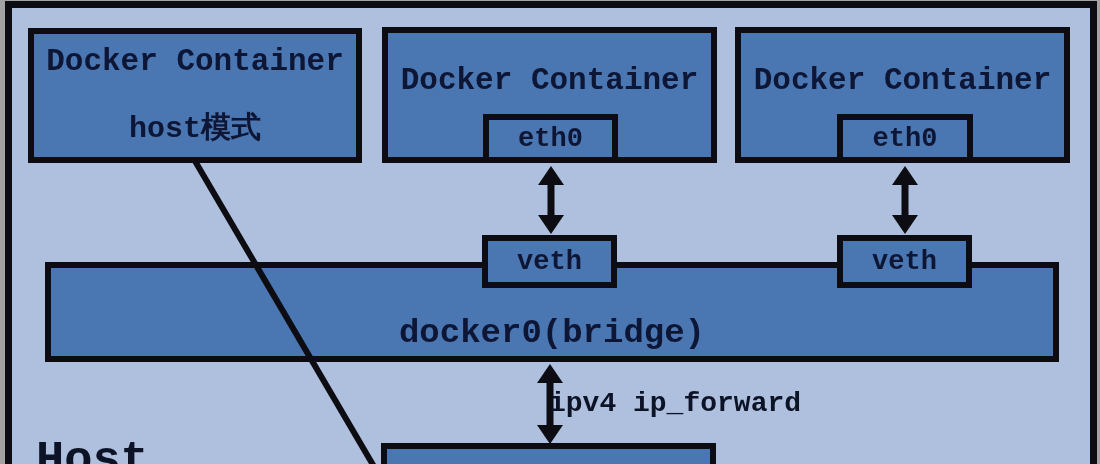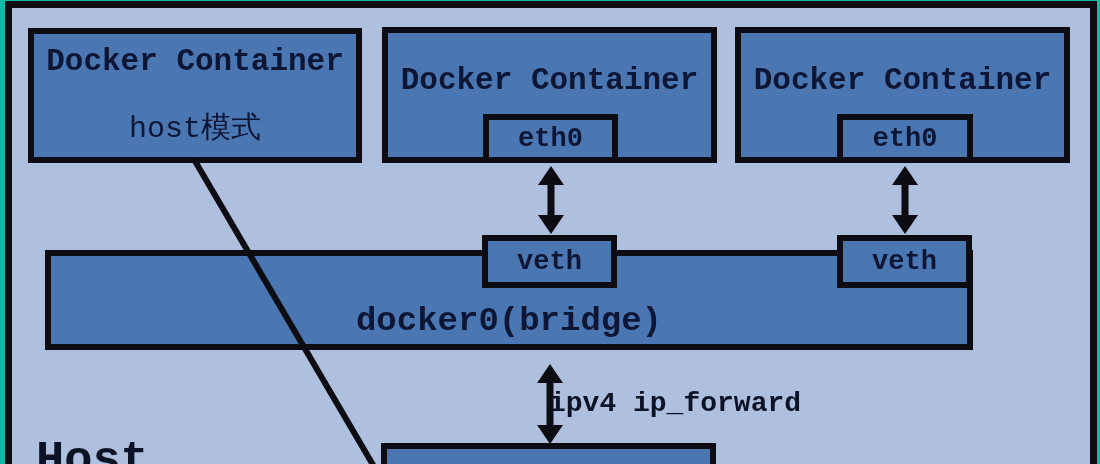--- a/index.html
+++ b/index.html
@@ -1,27 +1,27 @@
 <!DOCTYPE html>
 <html><head>
 <meta charset="utf-8">
 <style>
   html,body{margin:0;padding:0;}
   body{font-family:"Liberation Mono","DejaVu Sans Mono",monospace;background:#c6cbd6;}
-  #canvas{position:relative;width:1100px;height:464px;overflow:hidden;background:#14b8a6;}
+  #canvas{position:relative;width:1100px;height:464px;overflow:hidden;background:#a3a3a3;}
 
   .host-frame{position:absolute;left:5px;top:1px;width:1092px;height:478px;
     border:7px solid #0c0c12;background:#aec0de;box-sizing:border-box;z-index:0;}
 
   .box{position:absolute;box-sizing:border-box;border:6px solid #0c0c12;background:#4a76b2;
     color:#0e1636;display:flex;flex-direction:column;align-items:center;justify-content:center;}
 
   .container-box{z-index:1;}
   .container-title{font-size:31px;font-weight:bold;letter-spacing:0px;white-space:nowrap;}
-  .container-sub{font-size:30px;font-weight:normal;margin-top:28px;white-space:nowrap;}
+  .container-sub{font-size:30px;font-weight:bold;margin-top:28px;white-space:nowrap;}
   .title-top{justify-content:flex-start;padding-top:16px;}
 
   .small-box{z-index:3;font-size:27px;font-weight:bold;}
   .bridge-box{z-index:1;justify-content:flex-start;padding-top:0;}
   .bridge-label{font-size:34px;font-weight:bold;margin-top:46px;white-space:nowrap;}
 
   .overlay{position:absolute;left:0;top:0;width:1100px;height:464px;z-index:2;pointer-events:none;}
 
   .varrow{position:absolute;width:26px;z-index:4;}
   .varrow .shaft{position:absolute;left:50%;transform:translateX(-50%);top:12px;bottom:12px;width:7px;background:#0c0c12;}
@@ -56,21 +56,21 @@
     <span>eth0</span>
   </div>
 
   <div class="box container-box title-top" style="left:735px;top:27px;width:335px;height:136px;">
     <div class="container-title" style="margin-top:14px;">Docker Container</div>
   </div>
   <div class="box small-box" style="left:837px;top:114px;width:136px;height:49px;">
     <span>eth0</span>
   </div>
 
-  <div class="box bridge-box" style="left:45px;top:250px;width:928px;height:100px;">
+  <div class="box bridge-box" style="left:45px;top:262px;width:1014px;height:100px;">
     <div class="bridge-label">docker0(bridge)</div>
   </div>
 
   <svg class="overlay">
     <line x1="195" y1="161" x2="376" y2="470" stroke="#0c0c12" stroke-width="6"></line>
   </svg>
 
   <div class="box small-box" style="left:482px;top:235px;width:135px;height:53px;">
     <span>veth</span>
   </div>

